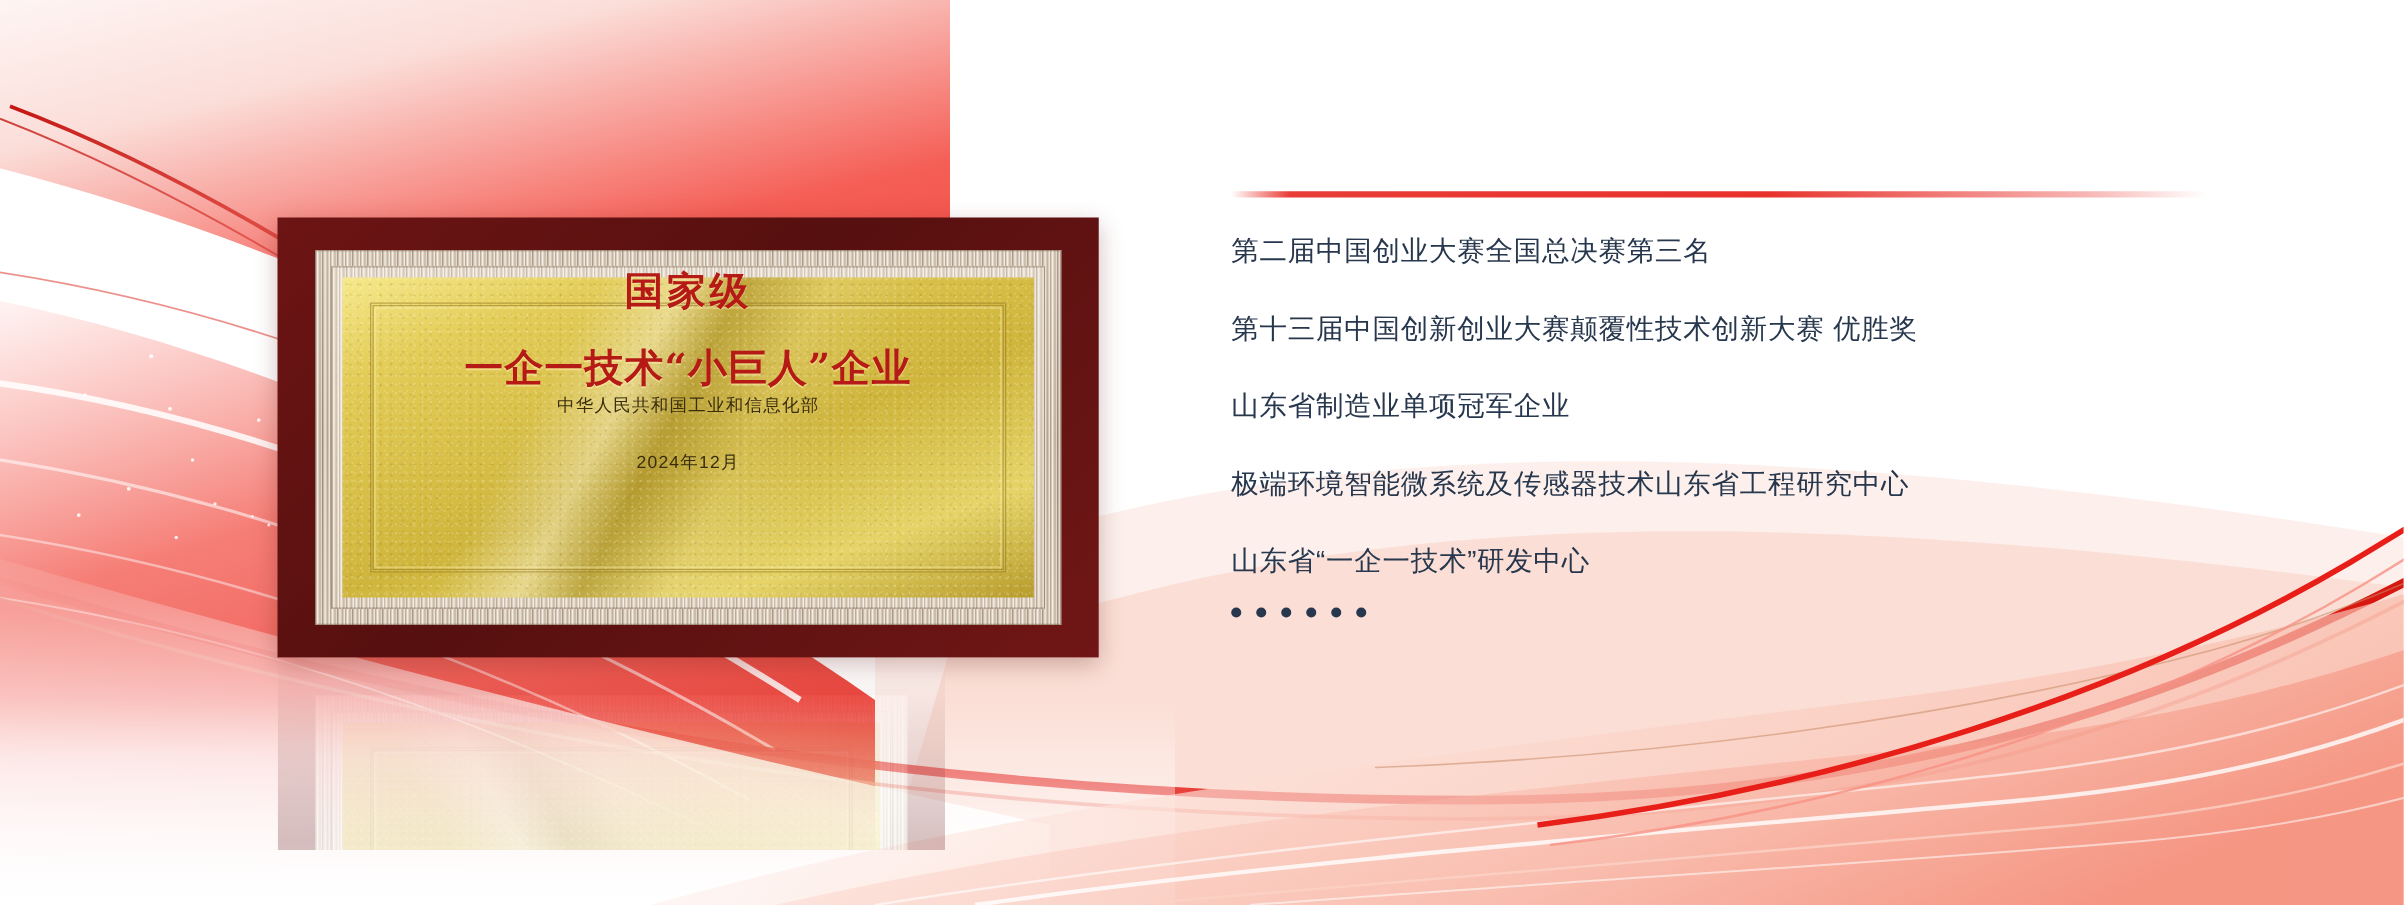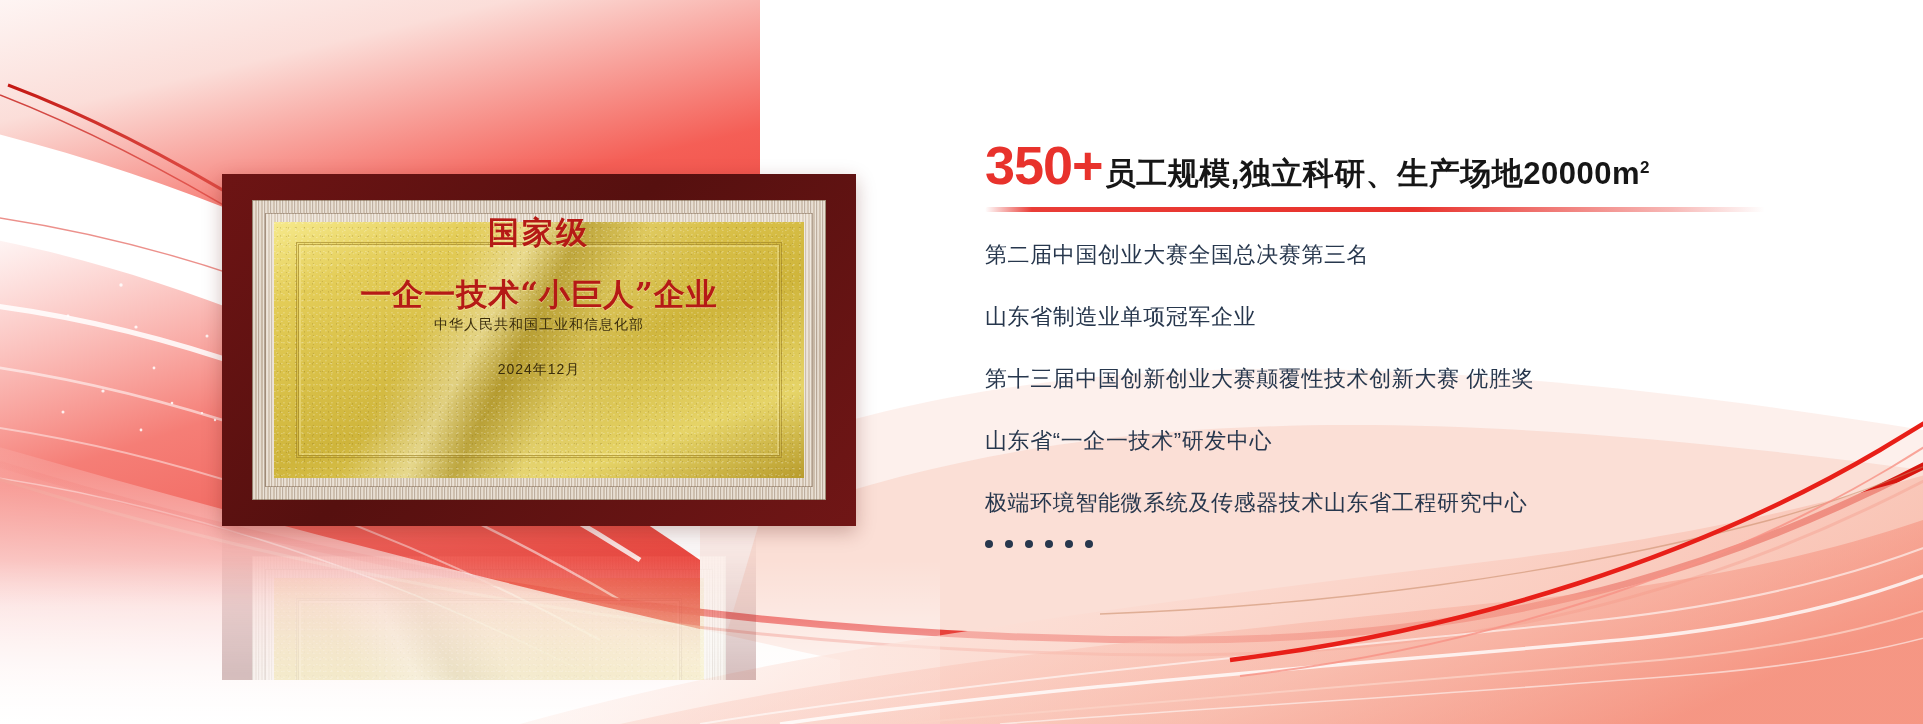--- a/index.html
+++ b/index.html
@@ -26,20 +26,21 @@
     height: 100%;
   }
 
   
   .plaque-wrap {
     position: absolute;
     left: 222px;
     top: 174px;
     width: 634px;
     height: 352px;
+    padding-left: 23px;
   }
   .plaque-frame {
     position: absolute;
     inset: 0;
     background: linear-gradient(135deg, #6d1414 0%, #56100f 45%, #701616 100%);
     box-shadow: 0 6px 18px rgba(90, 20, 15, 0.28);
   }
   .plaque-silver {
     position: absolute;
     left: 30px;
@@ -361,32 +362,28 @@
     <div class="plaque-text">
       <div class="plaque-line1">国家级</div>
       <div class="plaque-line2">一企一技术“小巨人”企业</div>
       <div class="plaque-issuer">中华人民共和国工业和信息化部</div>
       <div class="plaque-date">2024年12月</div>
     </div>
   </div>
 
   <div class="content">
 
-    <div class="headline">
-      <span class="headline-num">350+</span>
-      <span class="headline-rest"><span>员工规模,独立科研、生产场地20000m</span><sup>2</sup></span>
-    </div>
     <div class="headline-rule"></div>
 
     <div class="award-list">
       <div class="award-item">第二届中国创业大赛全国总决赛第三名</div>
+      <div class="award-item">第十三届中国创新创业大赛颠覆性技术创新大赛 优胜奖</div>
       <div class="award-item">山东省制造业单项冠军企业</div>
-      <div class="award-item">第十三届中国创新创业大赛颠覆性技术创新大赛 优胜奖</div>
+      <div class="award-item">极端环境智能微系统及传感器技术山东省工程研究中心</div>
       <div class="award-item">山东省“一企一技术”研发中心</div>
-      <div class="award-item">极端环境智能微系统及传感器技术山东省工程研究中心</div>
       <div class="ellipsis-dots">
         <span></span>
         <span></span>
         <span></span>
         <span></span>
         <span></span>
         <span></span>
       </div>
     </div>
 

